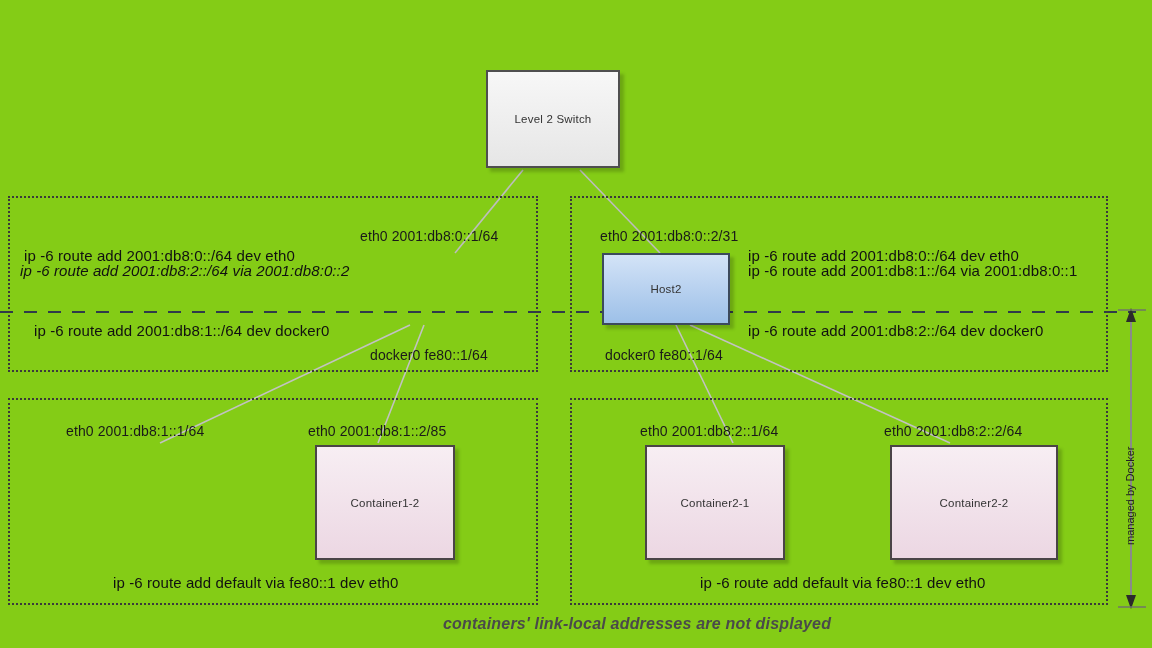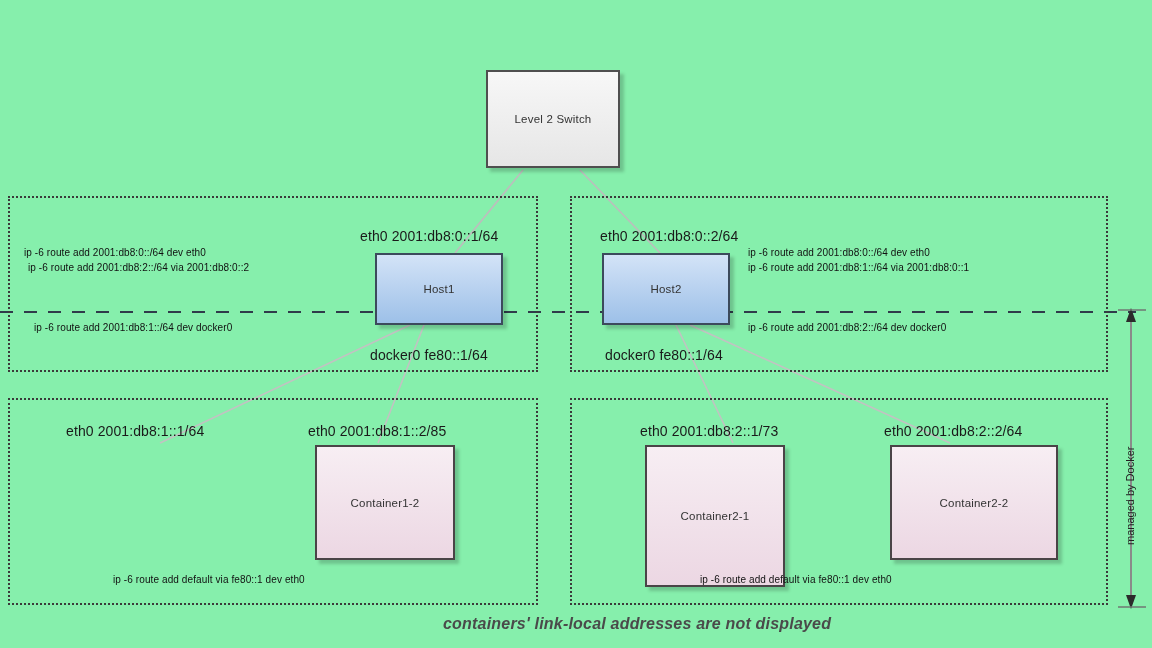--- a/index.html
+++ b/index.html
@@ -4,21 +4,21 @@
 <style>
   html, body {
     margin: 0;
     padding: 0;
     background: #ffffff;
   }
   #canvas {
     position: relative;
     width: 1152px;
     height: 648px;
-    background: #86efac;
+    background: #84cc16;
     font-family: "Liberation Sans", sans-serif;
     overflow: hidden;
   }
   svg.layer {
     position: absolute;
     left: 0;
     top: 0;
     width: 1152px;
     height: 648px;
     pointer-events: none;
@@ -54,21 +54,21 @@
   }
   .lbl {
     position: absolute;
     font-size: 14px;
     color: #1a1a1a;
     white-space: nowrap;
     letter-spacing: 0.1px;
   }
   .cmd {
     position: absolute;
-    font-size: 10px;
+    font-size: 15px;
     color: #111111;
     white-space: nowrap;
     letter-spacing: 0.1px;
   }
   .caption {
     position: absolute;
     font-size: 16px;
     font-style: italic;
     font-weight: bold;
     color: #4a4a4a;
@@ -111,30 +111,27 @@
   </svg>
 
   <div class="node node-switch" style="left:486px; top:70px; width:134px; height:98px;">
     <span>Level 2 Switch</span>
   </div>
 
   <div class="grp" style="left:8px; top:196px; width:530px; height:176px;"></div>
   <div class="grp" style="left:570px; top:196px; width:538px; height:176px;"></div>
 
   <div class="lbl" style="left:360px; top:228px;">eth0 2001:db8:0::1/64</div>
-  <div class="node node-host" style="left:375px; top:253px; width:128px; height:72px;">
-    <span>Host1</span>
-  </div>
   <div class="lbl" style="left:370px; top:347px;">docker0 fe80::1/64</div>
 
   <div class="cmd" style="left:24px; top:247px;">ip -6 route add 2001:db8:0::/64 dev eth0</div>
-  <div class="cmd" style="left:28px; top:262px;">ip -6 route add 2001:db8:2::/64 via  2001:db8:0::2</div>
+  <div class="cmd" style="left:20px; top:262px;font-style:italic;">ip -6 route add 2001:db8:2::/64 via  2001:db8:0::2</div>
   <div class="cmd" style="left:9px; top:322px;padding-left:25px;">ip -6 route add 2001:db8:1::/64 dev docker0</div>
 
-  <div class="lbl" style="left:600px; top:228px;">eth0 2001:db8:0::2/64</div>
+  <div class="lbl" style="left:600px; top:228px;">eth0 2001:db8:0::2/31</div>
   <div class="node node-host" style="left:602px; top:253px; width:128px; height:72px;">
     <span>Host2</span>
   </div>
   <div class="lbl" style="left:605px; top:347px;">docker0 fe80::1/64</div>
 
   <div class="cmd" style="left:748px; top:247px;">ip -6 route add 2001:db8:0::/64 dev eth0</div>
   <div class="cmd" style="left:748px; top:262px;">ip -6 route add 2001:db8:1::/64 via  2001:db8:0::1</div>
   <div class="cmd" style="left:748px; top:322px;">ip -6 route add 2001:db8:2::/64 dev docker0</div>
 
   <div class="grp" style="left:8px; top:398px; width:530px; height:207px;"></div>
@@ -143,22 +140,22 @@
 
   <div class="lbl" style="left:308px; top:423px;">eth0 2001:db8:1::2/85</div>
   <div class="node node-container" style="left:315px; top:445px; width:140px; height:115px;">
     <span>Container1-2</span>
   </div>
 
   <div class="cmd" style="left:113px; top:574px;">ip -6 route add default via fe80::1 dev eth0</div>
 
   <div class="grp" style="left:570px; top:398px; width:538px; height:207px;"></div>
 
-  <div class="lbl" style="left:640px; top:423px;">eth0 2001:db8:2::1/73</div>
-  <div class="node node-container" style="left:645px; top:445px; width:140px; height:142px;">
+  <div class="lbl" style="left:640px; top:423px;">eth0 2001:db8:2::1/64</div>
+  <div class="node node-container" style="left:645px; top:445px; width:140px; height:115px;">
     <span>Container2-1</span>
   </div>
 
   <div class="lbl" style="left:884px; top:423px;">eth0 2001:db8:2::2/64</div>
   <div class="node node-container" style="left:890px; top:445px; width:168px; height:115px;">
     <span>Container2-2</span>
   </div>
 
   <div class="cmd" style="left:700px; top:574px;">ip -6 route add default via fe80::1 dev eth0</div>
 

